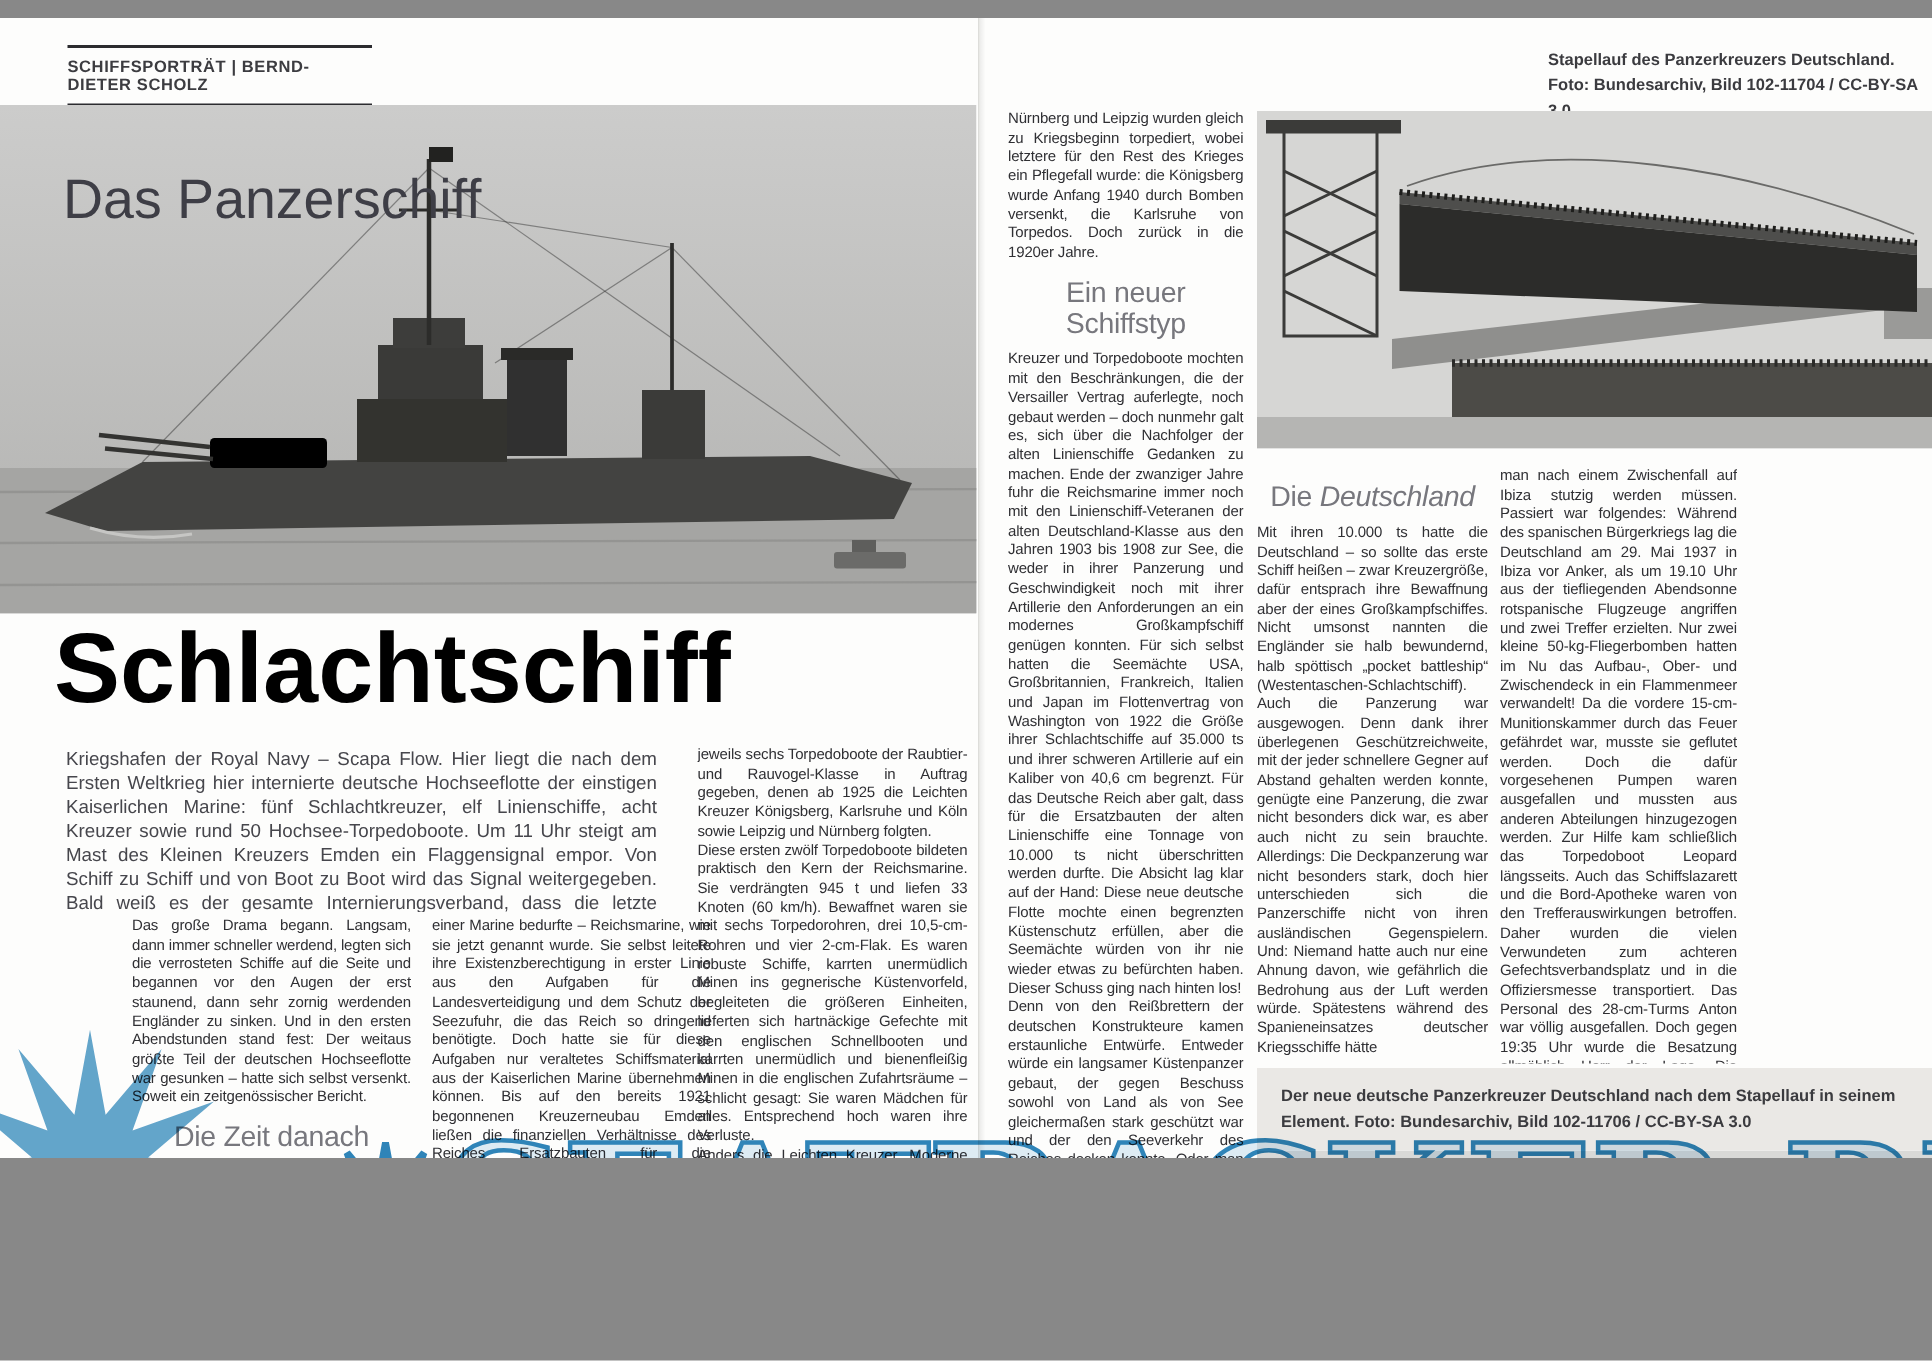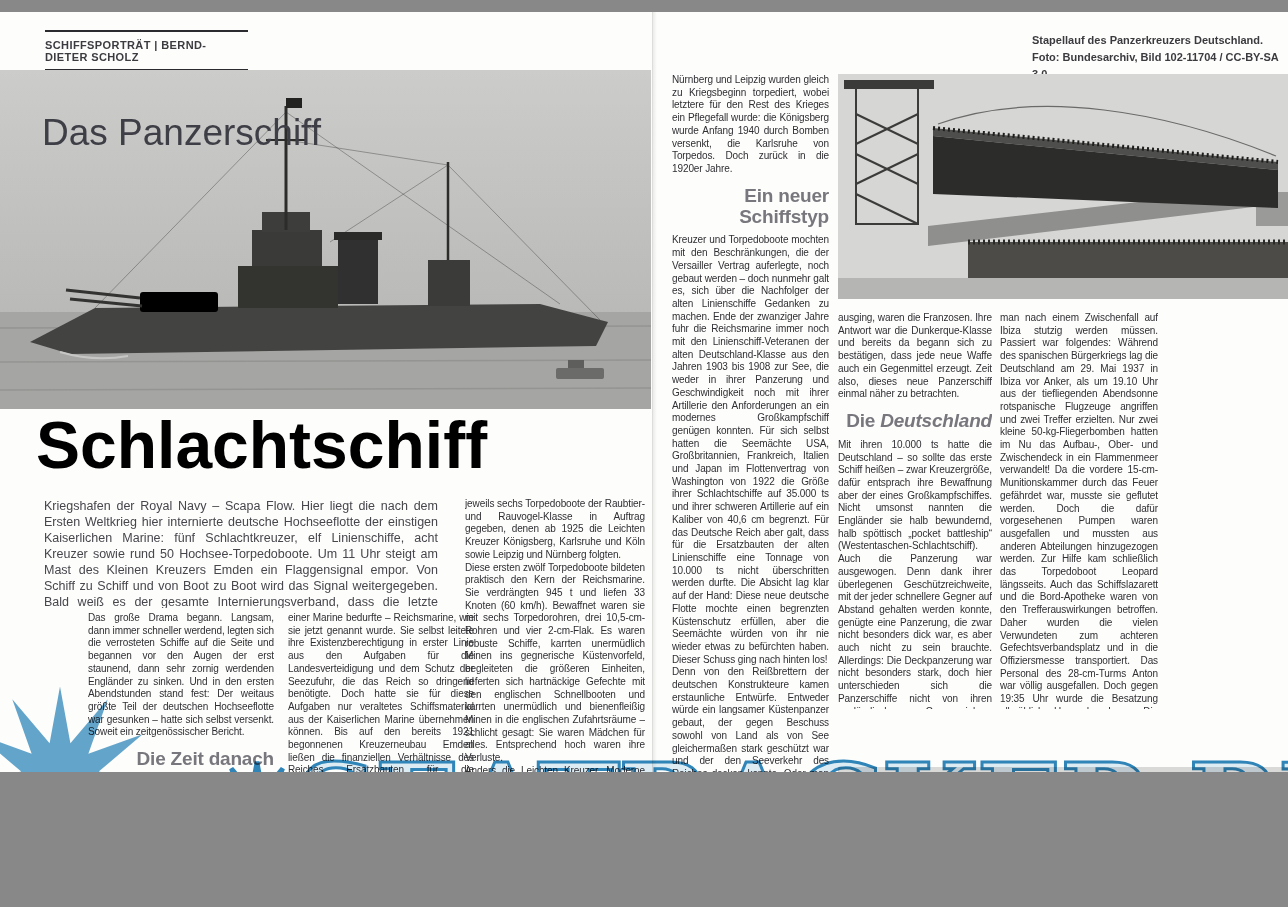--- a/index.html
+++ b/index.html
@@ -27,22 +27,22 @@
 
   .intro {
     left:44px; top:486px; width:394px; height:110px; overflow:hidden;
     font-size:12.5px; line-height:16px; color:#46464c; text-align:justify; font-weight:500;
   }
 
   
   .col { overflow:hidden; font-size:10px; line-height:12.7px; letter-spacing:-0.1px;
          text-align:justify; color:#2f2f33; }
   .col p { margin:0; }
-  .col h2 { font-size:19px; font-weight:700; color:#77777d; letter-spacing:-0.2px;
-            line-height:1.1; margin:10px 0 7px; text-align:right; }
+  .col h2 { font-size:19px; font-weight:400; color:#77777d; letter-spacing:-0.2px;
+            line-height:1.1; margin:10px 0 7px; text-align:center; }
   .col h2 .it { font-style:italic; }
   .lc1 { left:88px;  top:600px; width:186px; height:272px; }
   .lc2 { left:288px; top:600px; width:186px; height:272px; }
   .lc3 { left:465px; top:486px; width:180px; height:374px; }
   .rc1 { left:672px; top:62px;  width:157px; height:798px; }
   .rc2 { left:838px; top:300px; width:154px; height:397px; }
   .rc3 { left:1000px;top:300px; width:158px; height:397px; }
 
   
   .cap-top { left:1032px; top:20px; width:252px; font-size:11px; font-weight:bold;
@@ -180,28 +180,30 @@
     </svg>
   </div>
 
   <div class="abs col rc1">
     <p>Nürnberg und Leipzig wurden gleich zu Kriegsbeginn torpediert, wobei letztere für den Rest des Krieges ein Pflegefall wurde: die Königsberg wurde Anfang 1940 durch Bomben versenkt, die Karlsruhe von Torpedos. Doch zurück in die 1920er Jahre.</p>
     <h2>Ein neuer Schiffstyp</h2>
     <p>Kreuzer und Torpedoboote mochten mit den Beschränkungen, die der Versailler Vertrag auferlegte, noch gebaut werden – doch nunmehr galt es, sich über die Nachfolger der alten Linienschiffe Gedanken zu machen. Ende der zwanziger Jahre fuhr die Reichsmarine immer noch mit den Linienschiff-Veteranen der alten Deutschland-Klasse aus den Jahren 1903 bis 1908 zur See, die weder in ihrer Panzerung und Geschwindigkeit noch mit ihrer Artillerie den Anforderungen an ein modernes Großkampfschiff genügen konnten. Für sich selbst hatten die Seemächte USA, Großbritannien, Frankreich, Italien und Japan im Flottenvertrag von Washington von 1922 die Größe ihrer Schlachtschiffe auf 35.000 ts und ihrer schweren Artillerie auf ein Kaliber von 40,6 cm begrenzt. Für das Deutsche Reich aber galt, dass für die Ersatzbauten der alten Linienschiffe eine Tonnage von 10.000 ts nicht überschritten werden durfte. Die Absicht lag klar auf der Hand: Diese neue deutsche Flotte mochte einen begrenzten Küstenschutz erfüllen, aber die Seemächte würden von ihr nie wieder etwas zu befürchten haben. Dieser Schuss ging nach hinten los!</p>
     <p>Denn von den Reißbrettern der deutschen Konstrukteure kamen erstaunliche Entwürfe. Entweder würde ein langsamer Küstenpanzer gebaut, der gegen Beschuss sowohl von Land als von See gleichermaßen stark geschützt war und der den Seeverkehr des Reiches decken konnte. Oder man versuchte einen im Kriegsschiffbau ganz neuen Weg: ein Schiff zwischen Kreuzer und Schlachtschiff, nicht so schnell wie die Kreuzer der Seemächte, aber besser gepanzert und stärker bewaffnet oder aber nicht so stark wie die Schlachtschiffe, aber schneller als sie, so dass es einem Gefecht mit überlegenem Gegner aus dem Weg gehen konnte. Die Quadratur des Kreises also? Die ersten, die die Gefahr erkannten, die von diesem Schiffstyp</p>
   </div>
   <div class="abs col rc2">
-    <p>ausging, waren die Franzosen. Ihre Antwort war die Dunkerque-Klasse und bereits da begann sich zu bestätigen, dass jede neue Waffe auch ein Gegenmittel erzeugt. Zeit also, dieses neue Panzerschiff einmal näher zu betrachten.</p>
     <h2><span>Die </span><span class="it">Deutschland</span></h2>
     <p>Mit ihren 10.000 ts hatte die Deutschland – so sollte das erste Schiff heißen – zwar Kreuzergröße, dafür entsprach ihre Bewaffnung aber der eines Großkampfschiffes. Nicht umsonst nannten die Engländer sie halb bewundernd, halb spöttisch „pocket battleship“ (Westentaschen-Schlachtschiff). Auch die Panzerung war ausgewogen. Denn dank ihrer überlegenen Geschützreichweite, mit der jeder schnellere Gegner auf Abstand gehalten werden konnte, genügte eine Panzerung, die zwar nicht besonders dick war, es aber auch nicht zu sein brauchte. Allerdings: Die Deckpanzerung war nicht besonders stark, doch hier unterschieden sich die Panzerschiffe nicht von ihren ausländischen Gegenspielern. Und: Niemand hatte auch nur eine Ahnung davon, wie gefährlich die Bedrohung aus der Luft werden würde. Spätestens während des Spanieneinsatzes deutscher Kriegsschiffe hätte</p>
   </div>
   <div class="abs col rc3">
     <p>man nach einem Zwischenfall auf Ibiza stutzig werden müssen. Passiert war folgendes: Während des spanischen Bürgerkriegs lag die Deutschland am 29. Mai 1937 in Ibiza vor Anker, als um 19.10 Uhr aus der tiefliegenden Abendsonne rotspanische Flugzeuge angriffen und zwei Treffer erzielten. Nur zwei kleine 50-kg-Fliegerbomben hatten im Nu das Aufbau-, Ober- und Zwischendeck in ein Flammenmeer verwandelt! Da die vordere 15-cm-Munitionskammer durch das Feuer gefährdet war, musste sie geflutet werden. Doch die dafür vorgesehenen Pumpen waren ausgefallen und mussten aus anderen Abteilungen hinzugezogen werden. Zur Hilfe kam schließlich das Torpedoboot Leopard längsseits. Auch das Schiffslazarett und die Bord-Apotheke waren von den Trefferauswirkungen betroffen. Daher wurden die vielen Verwundeten zum achteren Gefechtsverbandsplatz und in die Offiziersmesse transportiert. Das Personal des 28-cm-Turms Anton war völlig ausgefallen. Doch gegen 19:35 Uhr wurde die Besatzung allmählich Herr der Lage. Die Deutschland ging Anker auf und marschierte zu einem Treffpunkt bei Formentera mit dem Schwesterschiff Admiral Scheer. Nach der Bergung der Toten und Verletzten ging man sofort an die provisorische</p>
   </div>
 
+  <div class="abs cap-strip">
+    <div class="cap-txt">Der neue deutsche Panzerkreuzer Deutschland nach dem Stapellauf in seinem Element. Foto: Bundesarchiv, Bild 102-11706 / CC-BY-SA 3.0</div>
+  </div>
 
   <div class="abs water-photo">
     <svg width="450" height="152" viewBox="0 0 450 152">
       <rect x="0" y="0" width="450" height="152" fill="#d9d9d7"></rect>
       <rect x="0" y="78" width="450" height="4" fill="#b0b0ae"></rect>
       <polygon points="0,22 96,14 102,88 0,94" fill="#2e2e2c"></polygon>
       <rect x="18" y="40" width="26" height="42" fill="#1f1f1d"></rect>
       <path d="M150,50 C250,32 330,40 420,64" stroke="#8a8a88" stroke-width="1.2" fill="none"></path>
       <polygon points="112,60 150,54 400,56 432,70 426,92 118,94" fill="#3c3c3a"></polygon>
       <rect x="150" y="50" width="250" height="8" fill="#4a4a48"></rect>

